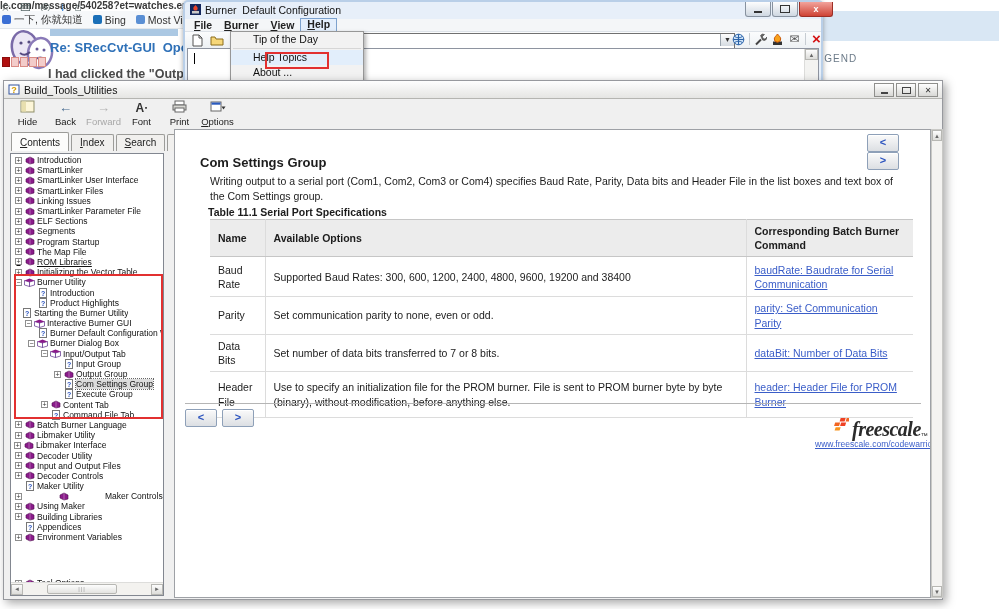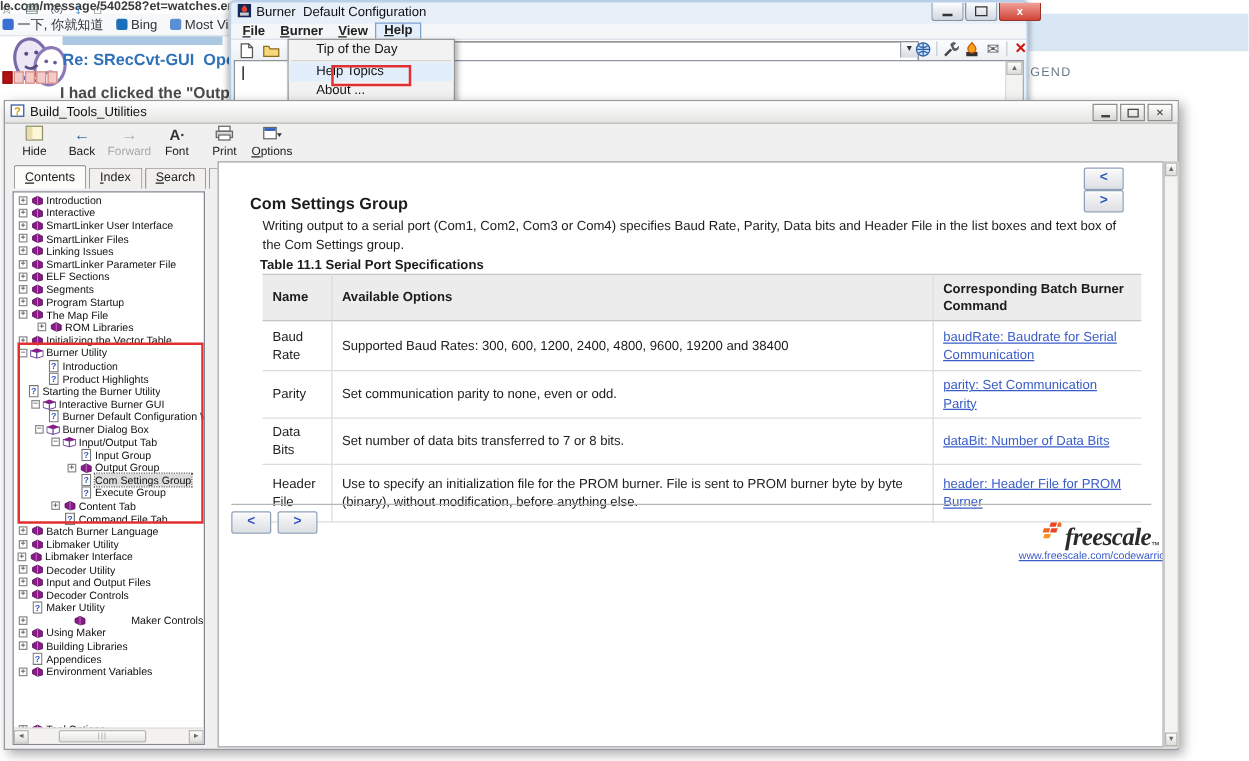--- a/index.html
+++ b/index.html
@@ -358,21 +358,21 @@
             <span class="tlabel">Introduction</span>
           </div>
           <div class="trow" style="padding-left: 3px;">
             <span class="tbox">+</span>
             <span class="ticon">
               <svg width="10" height="9" viewBox="0 0 10 9">
                 <path d="M1 3L5 1l4 2v4L5 8 1 6z" fill="#8a1a8a" stroke="#4d0f4d" stroke-width=".6"></path>
                 <path d="M5 1v7" stroke="#c79bc7" stroke-width=".6"></path>
               </svg>
             </span>
-            <span class="tlabel">Interactive</span>
+            <span class="tlabel">SmartLinker</span>
           </div>
           <div class="trow" style="padding-left: 3px;">
             <span class="tbox">+</span>
             <span class="ticon">
               <svg width="10" height="9" viewBox="0 0 10 9">
                 <path d="M1 3L5 1l4 2v4L5 8 1 6z" fill="#8a1a8a" stroke="#4d0f4d" stroke-width=".6"></path>
                 <path d="M5 1v7" stroke="#c79bc7" stroke-width=".6"></path>
               </svg>
             </span>
             <span class="tlabel">SmartLinker User Interface</span>
@@ -440,21 +440,21 @@
           <div class="trow" style="padding-left: 3px;">
             <span class="tbox">+</span>
             <span class="ticon">
               <svg width="10" height="9" viewBox="0 0 10 9">
                 <path d="M1 3L5 1l4 2v4L5 8 1 6z" fill="#8a1a8a" stroke="#4d0f4d" stroke-width=".6"></path>
                 <path d="M5 1v7" stroke="#c79bc7" stroke-width=".6"></path>
               </svg>
             </span>
             <span class="tlabel">The Map File</span>
           </div>
-          <div class="trow" style="padding-left: 18px;">
+          <div class="trow" style="padding-left: 3px; text-decoration: underline;">
             <span class="tbox">+</span>
             <span class="ticon">
               <svg width="10" height="9" viewBox="0 0 10 9">
                 <path d="M1 3L5 1l4 2v4L5 8 1 6z" fill="#8a1a8a" stroke="#4d0f4d" stroke-width=".6"></path>
                 <path d="M5 1v7" stroke="#c79bc7" stroke-width=".6"></path>
               </svg>
             </span>
             <span class="tlabel">ROM Libraries</span>
           </div>
           <div class="trow" style="padding-left: 3px;">

